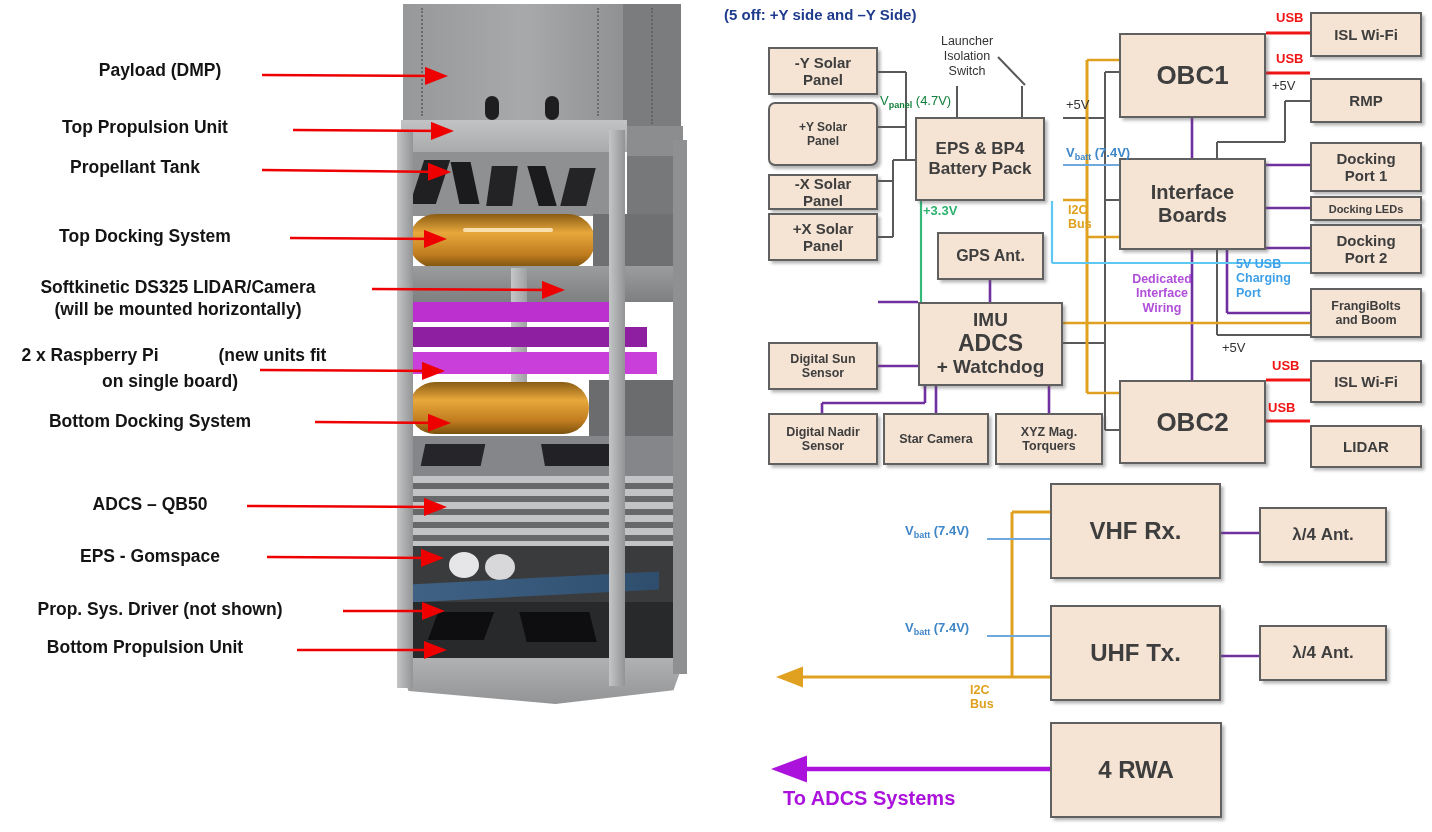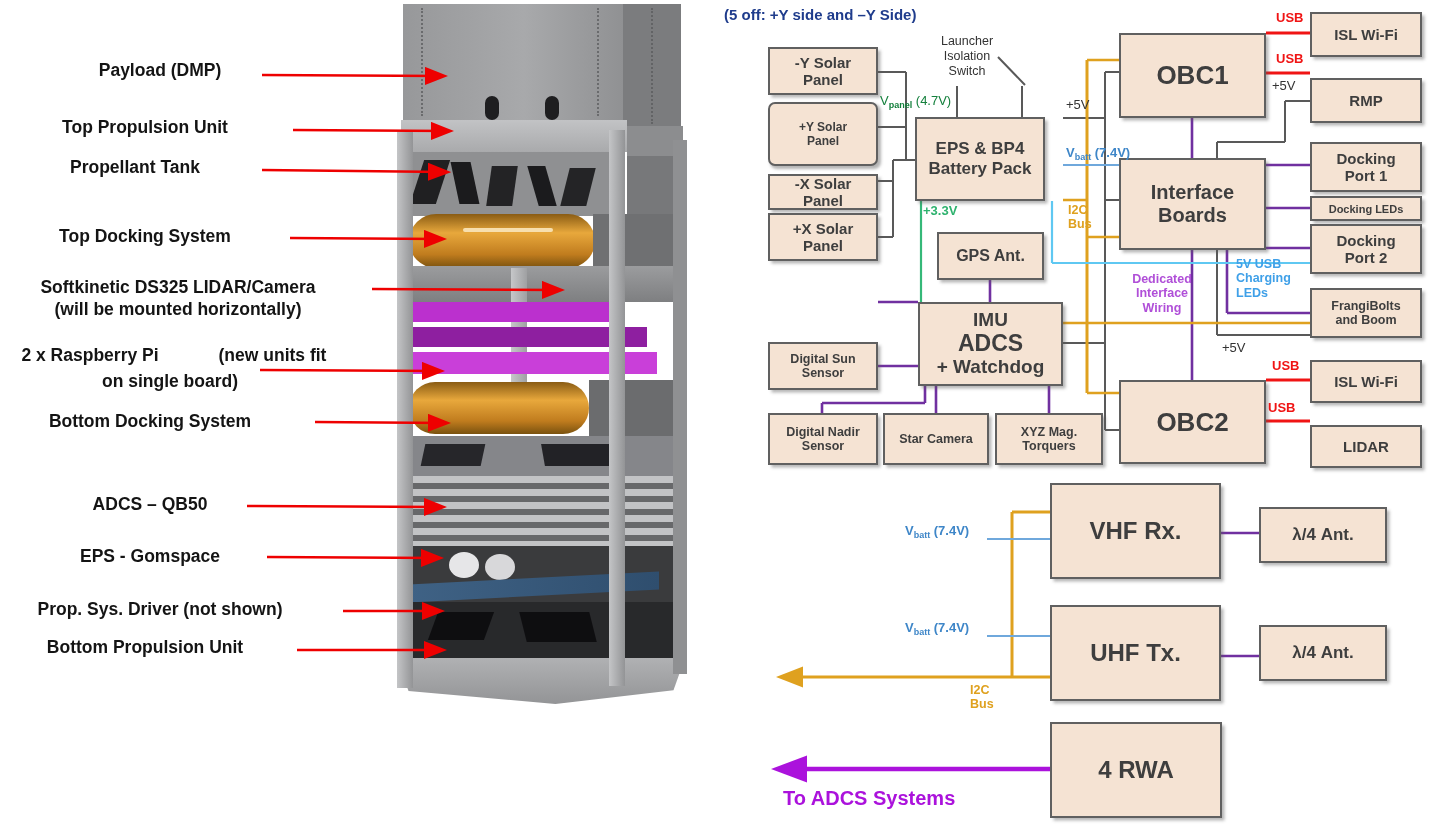--- a/index.html
+++ b/index.html
@@ -285,21 +285,21 @@
     <span>V</span><span class="sub">batt</span><span> (7.4V)</span>
   </div>
   <div class="linelabel pre" style="left:1068px;top:203px;color:#DFA11F;font-size:12.5px;">I2C
 Bus</div>
   <div class="linelabel" style="left:923px;top:204px;color:#2EB26E;">+3.3V</div>
   <div class="linelabel pre" style="left:1126px;top:272px;width:72px;color:#B04FD8;font-size:12.5px;text-align:center;">Dedicated
 Interface
 Wiring</div>
   <div class="linelabel pre" style="left:1236px;top:257px;width:66px;color:#3FA0E8;font-size:12.5px;">5V USB
 Charging
-LEDs</div>
+Port</div>
   <div class="linelabel" style="left:1222px;top:341px;color:#333;font-weight:normal;">+5V</div>
   <div class="linelabel" style="left:1272px;top:359px;color:#F01414;">USB</div>
   <div class="linelabel" style="left:1268px;top:401px;color:#F01414;">USB</div>
   <div class="linelabel" style="left:905px;top:524px;color:#3E86C8;">
     <span>V</span><span class="sub">batt</span><span> (7.4V)</span>
   </div>
   <div class="linelabel" style="left:905px;top:621px;color:#3E86C8;">
     <span>V</span><span class="sub">batt</span><span> (7.4V)</span>
   </div>
   <div class="linelabel pre" style="left:970px;top:683px;color:#DFA11F;font-size:12.5px;">I2C

